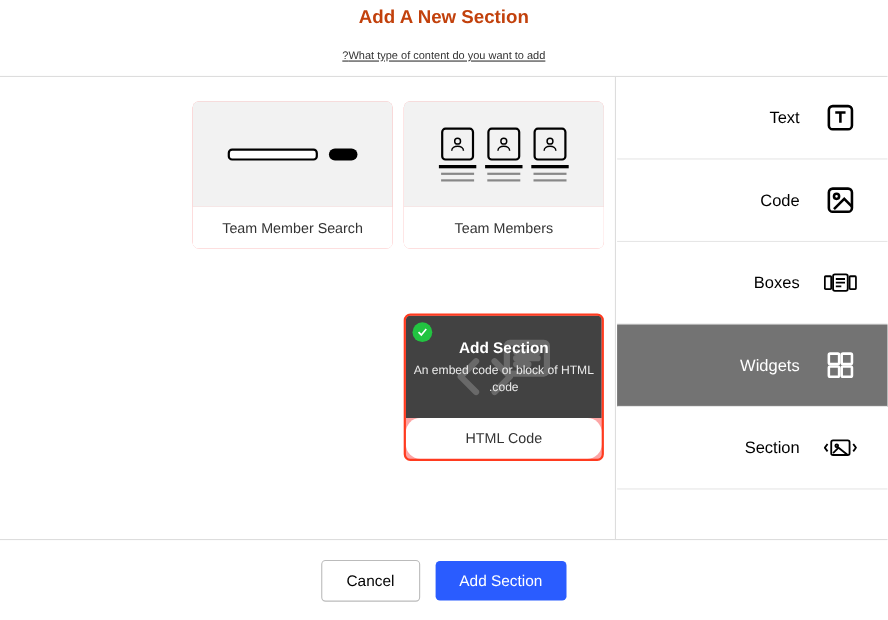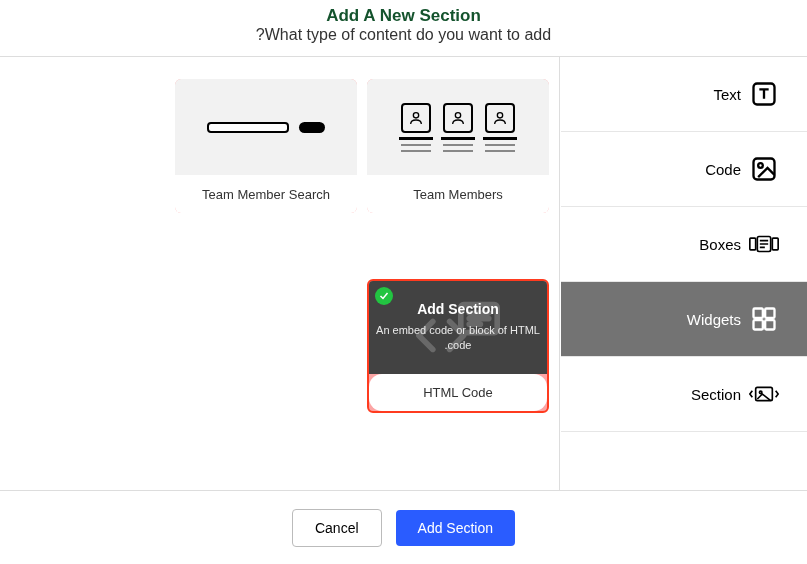--- a/index.html
+++ b/index.html
@@ -1,27 +1,27 @@
 <!DOCTYPE html>
 <html dir="rtl"><head>
 <meta charset="utf-8">
 <style>
 * { box-sizing: border-box; margin: 0; padding: 0; }
 body { font-family: -apple-system, BlinkMacSystemFont, "Segoe UI", Arial, sans-serif; background: #fff; width: 807px; height: 564px; overflow: hidden; position: relative; }
 
 .modal { width: 807px; height: 564px; display: flex; flex-direction: column; }
 
 .header { text-align: center; padding: 6px 0 12px; }
-.title { font-size: 17px; font-weight: 700; color: #14532d; }
-.subtitle { font-size: 16px; color: #333; margin-top: 0; }
+.title { font-size: 17px; font-weight: 700; color: #c2410c; }
+.subtitle { font-size: 10px; color: #333; margin-top: 20px; text-decoration: underline; }
 
 .content { flex: 1; display: flex; border-top: 1px solid #ddd; }
 
 .sidebar { width: 247px; border-inline-start: none; border-inline-end: 1px solid transparent; display: flex; flex-direction: column; }
-.sidebar-item { display: flex; align-items: center; gap: 8px; padding: 22px 28px 22px 22px; border-bottom: 1px solid #e6e6e6; cursor: pointer; font-size: 15px; color: #000; }
+.sidebar-item { display: flex; align-items: center; gap: 22px; padding: 22px 28px 22px 22px; border-bottom: 1px solid #e6e6e6; cursor: pointer; font-size: 15px; color: #000; }
 .sidebar-item.active { background: #737373; color: #fff; }
 .sidebar-item .icon { width: 30px; height: 30px; display: flex; align-items: center; justify-content: center; flex-shrink: 0; }
 
 .main { flex: 1; border-inline-start: 1px solid #ddd; padding: 22px 10px; display: flex; gap: 10px; align-items: flex-start; flex-wrap: wrap; }
 
 .card { width: 182px; height: 134px; background: #fca5a5; border-radius: 6px; overflow: hidden; cursor: pointer; display: flex; flex-direction: column; }
 .card .preview { height: 96px; background: #f2f2f2; display: flex; align-items: center; justify-content: center; }
 .card .label { height: 38px; display: flex; align-items: center; justify-content: center; font-size: 13px; color: #333; background: #fff; }
 .card.selected { border: 2px solid #ff3b1f; }
 .card.selected .preview { position: relative; background: #424242; }

